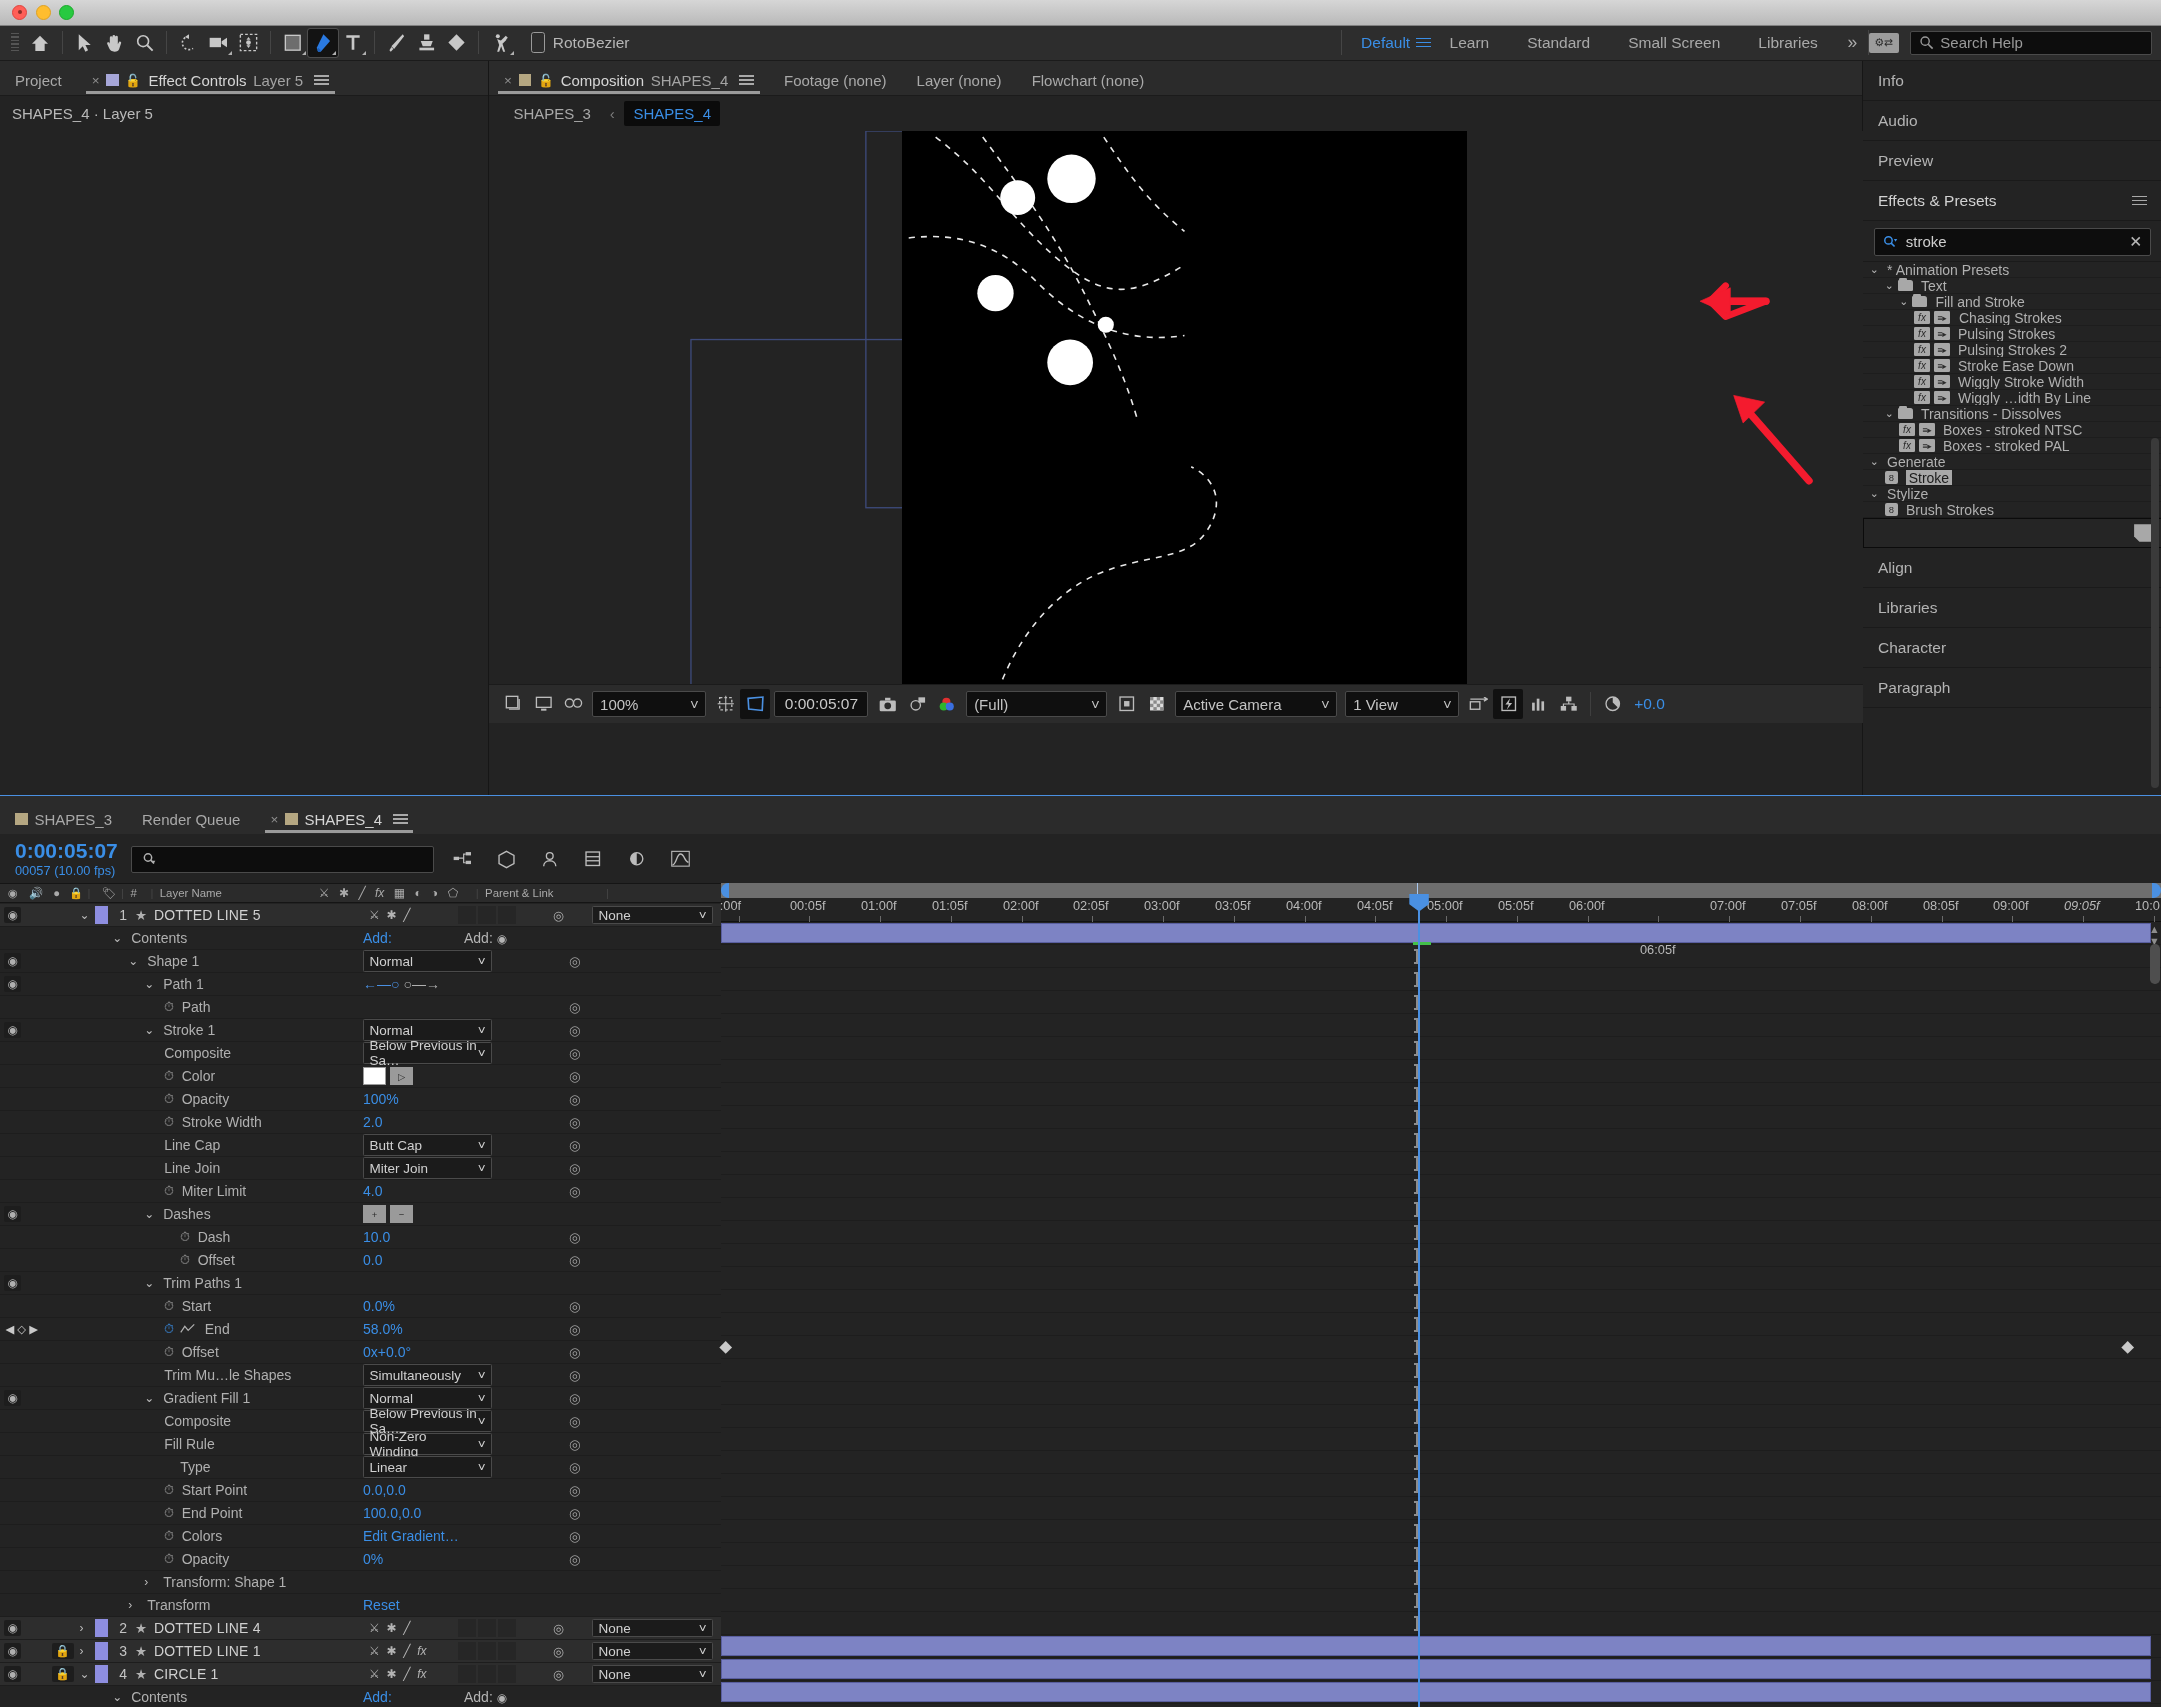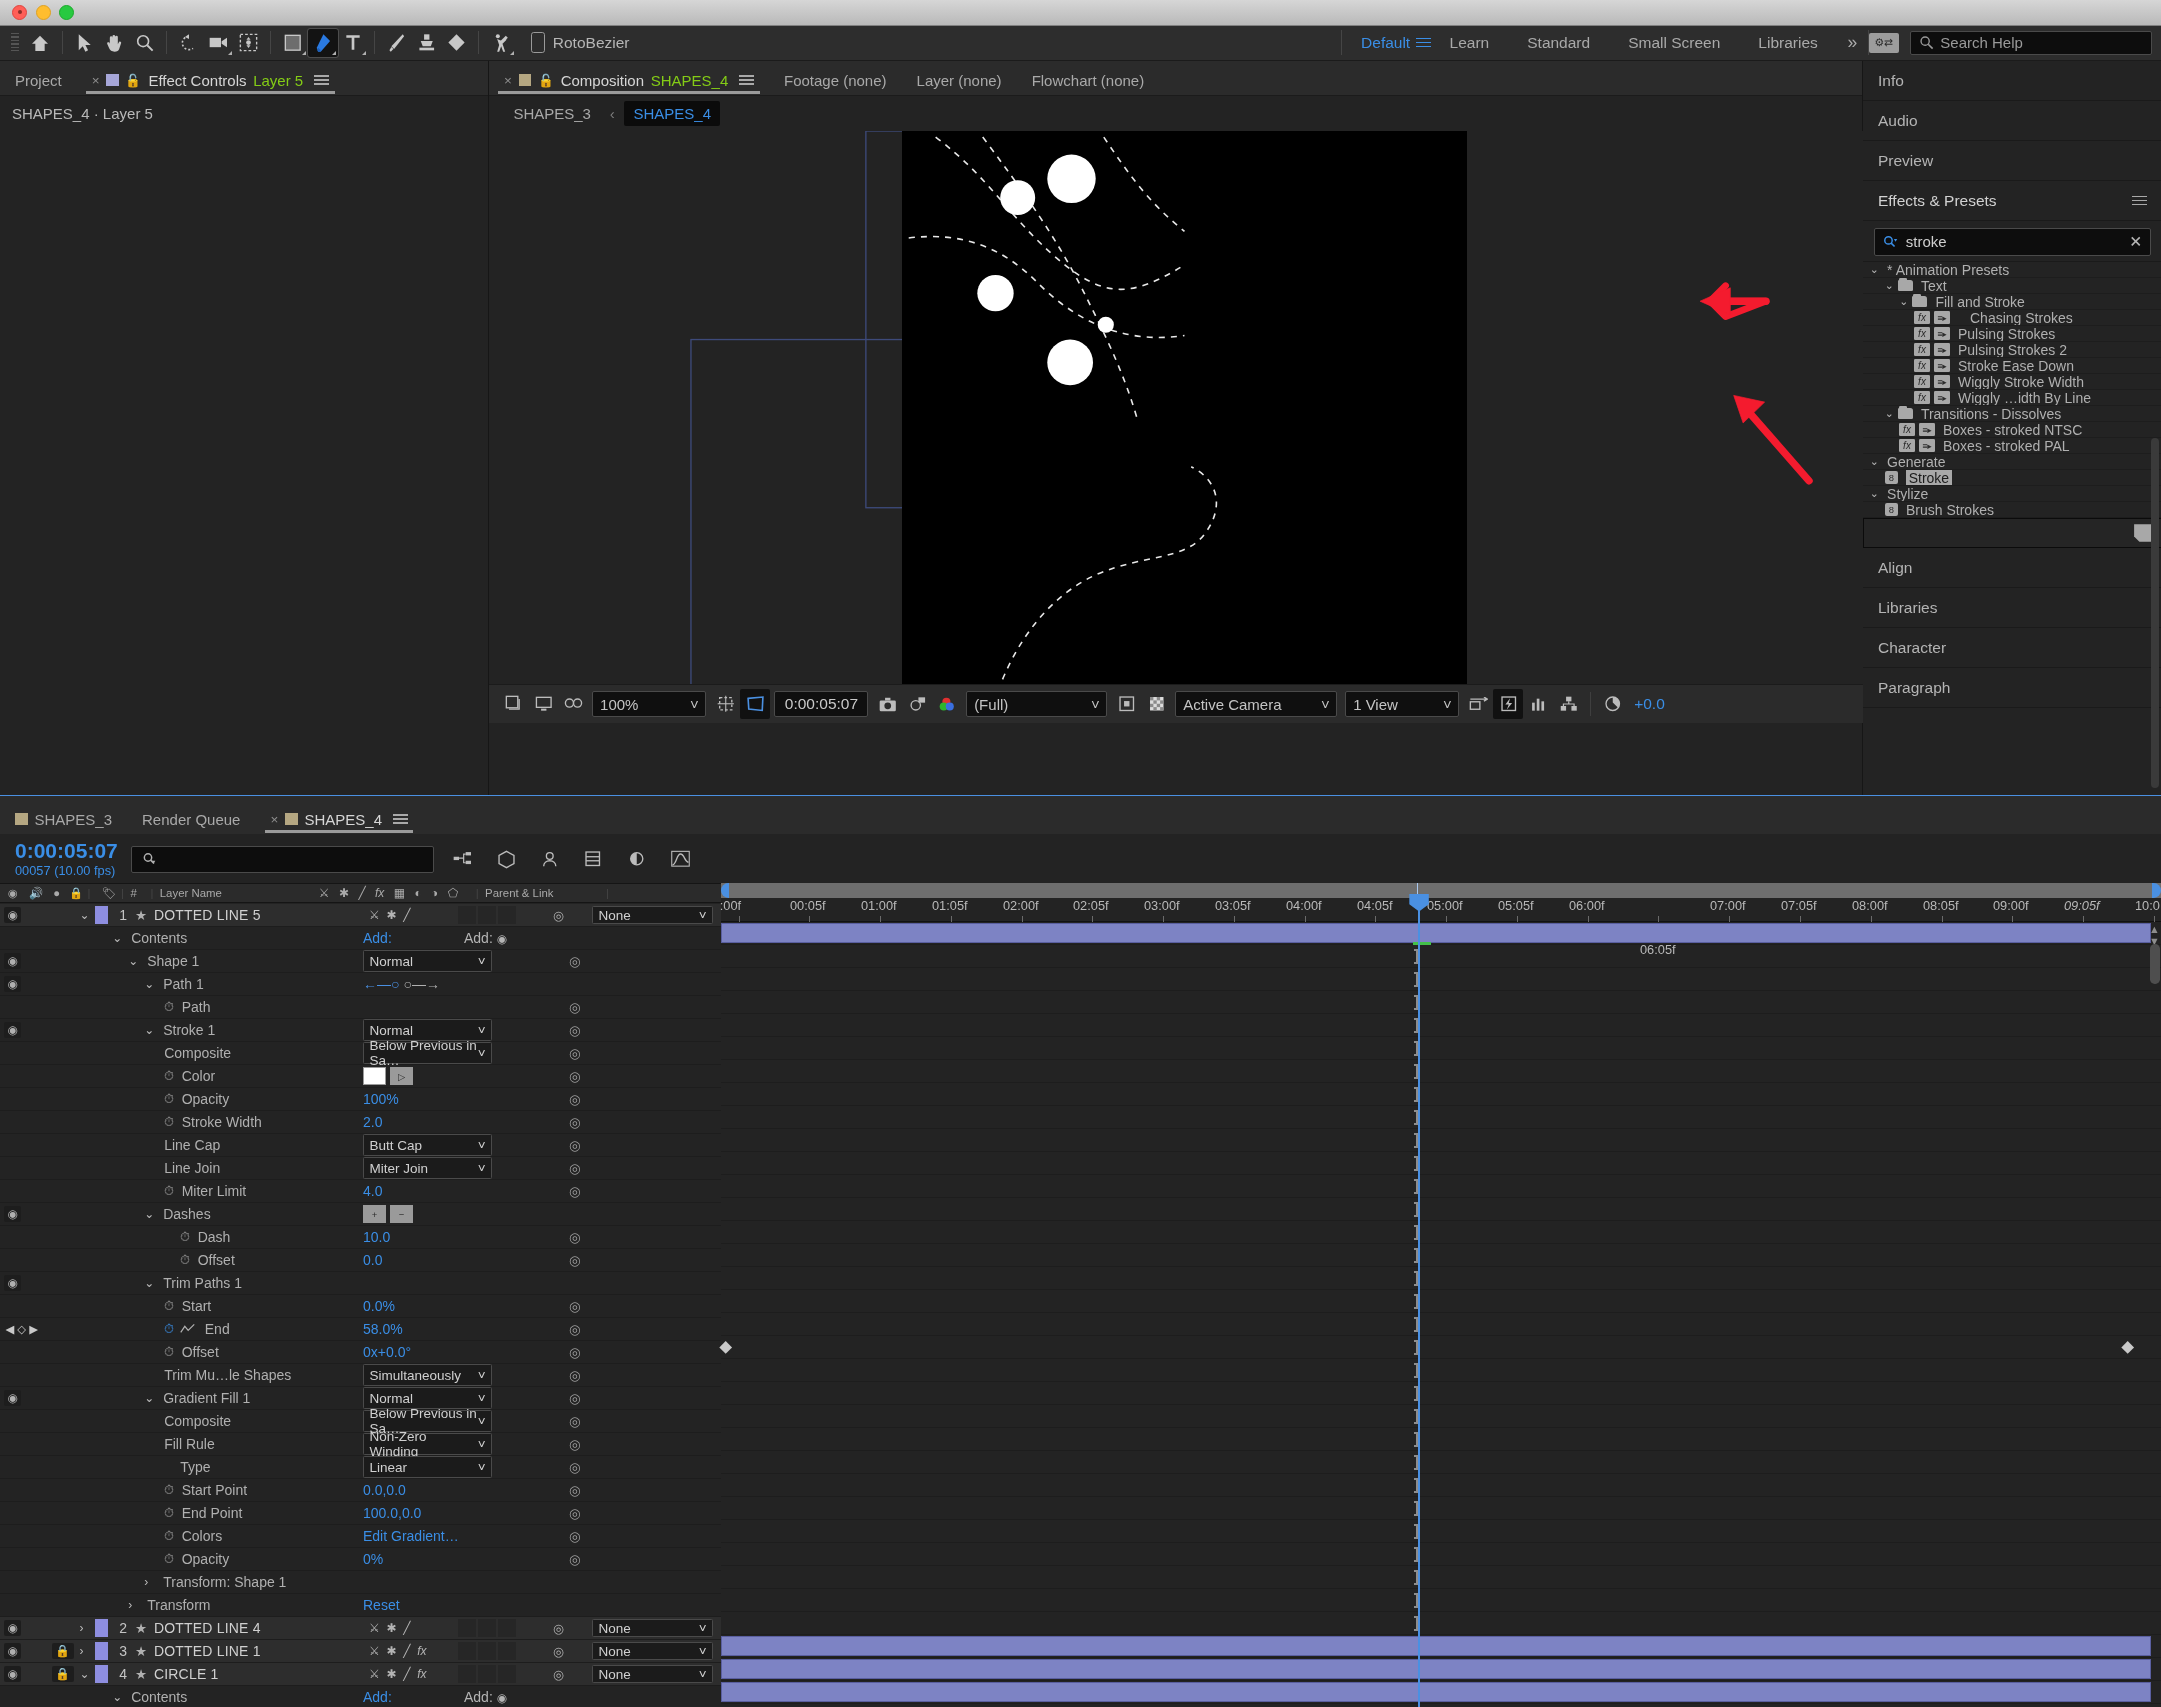--- a/index.html
+++ b/index.html
@@ -67,21 +67,21 @@
     height:35px; background:#2b2b2b; display:flex; align-items:flex-end;
     border-bottom:0.7px solid #1b1b1b;
   }
   .ptab{ display:flex;align-items:center;gap:6.7px; height:30px; padding:0 15px;
          font-size:15px; color:#a9a9a9; position:relative;}
   .ptab .x{color:#8e8e8e;font-size:13.5px;}
   .ptab .sw{width:12.8px;height:12.8px;}
   .ptab.active{ color:#d6d6d6; }
   .ptab.active:after{content:"";position:absolute;left:9.4px;right:9.4px;bottom:1.3px;height:2.7px;background:#9a9a9a;}
   .ptab .lock{font-size:12.8px;color:#b9b9b9;}
-  .ptab .blue{color:#84cc16;}
+  .ptab .blue{color:#a3a3a3;}
   .ptab .menu{margin-left:4px;}
 
   
   .leftpanel{
     position:absolute; left:0; top:61px; width:489px; height:735px;
     background:#232323; border-right:1.3px solid #161616;
   }
   .ec-sub{ padding:9.4px 12px; font-size:15px; color:#b9b9b9; }
 
   
@@ -621,21 +621,21 @@
         <div class="eprow">
           <span style="display: inline-block; width: 32px;"></span>
           <span class="chev">⌄</span>
           <span class="folder"></span>
           <span class="nm" style="margin-left: 4px;">Fill and Stroke</span>
         </div>
         <div class="eprow">
           <span style="display: inline-block; width: 47px;"></span>
           <span class="fxico">fx</span>
           <span class="presetico">≡▸</span>
-          <span class="nm" style="margin-left: 16px; text-align: center;">Chasing Strokes</span>
+          <span class="nm" style="margin-left: 5px; text-align: center;">Chasing Strokes</span>
         </div>
         <div class="eprow">
           <span style="display: inline-block; width: 47px;"></span>
           <span class="fxico">fx</span>
           <span class="presetico">≡▸</span>
           <span class="nm" style="margin-left: 4px;">Pulsing Strokes</span>
         </div>
         <div class="eprow">
           <span style="display: inline-block; width: 47px;"></span>
           <span class="fxico">fx</span>

